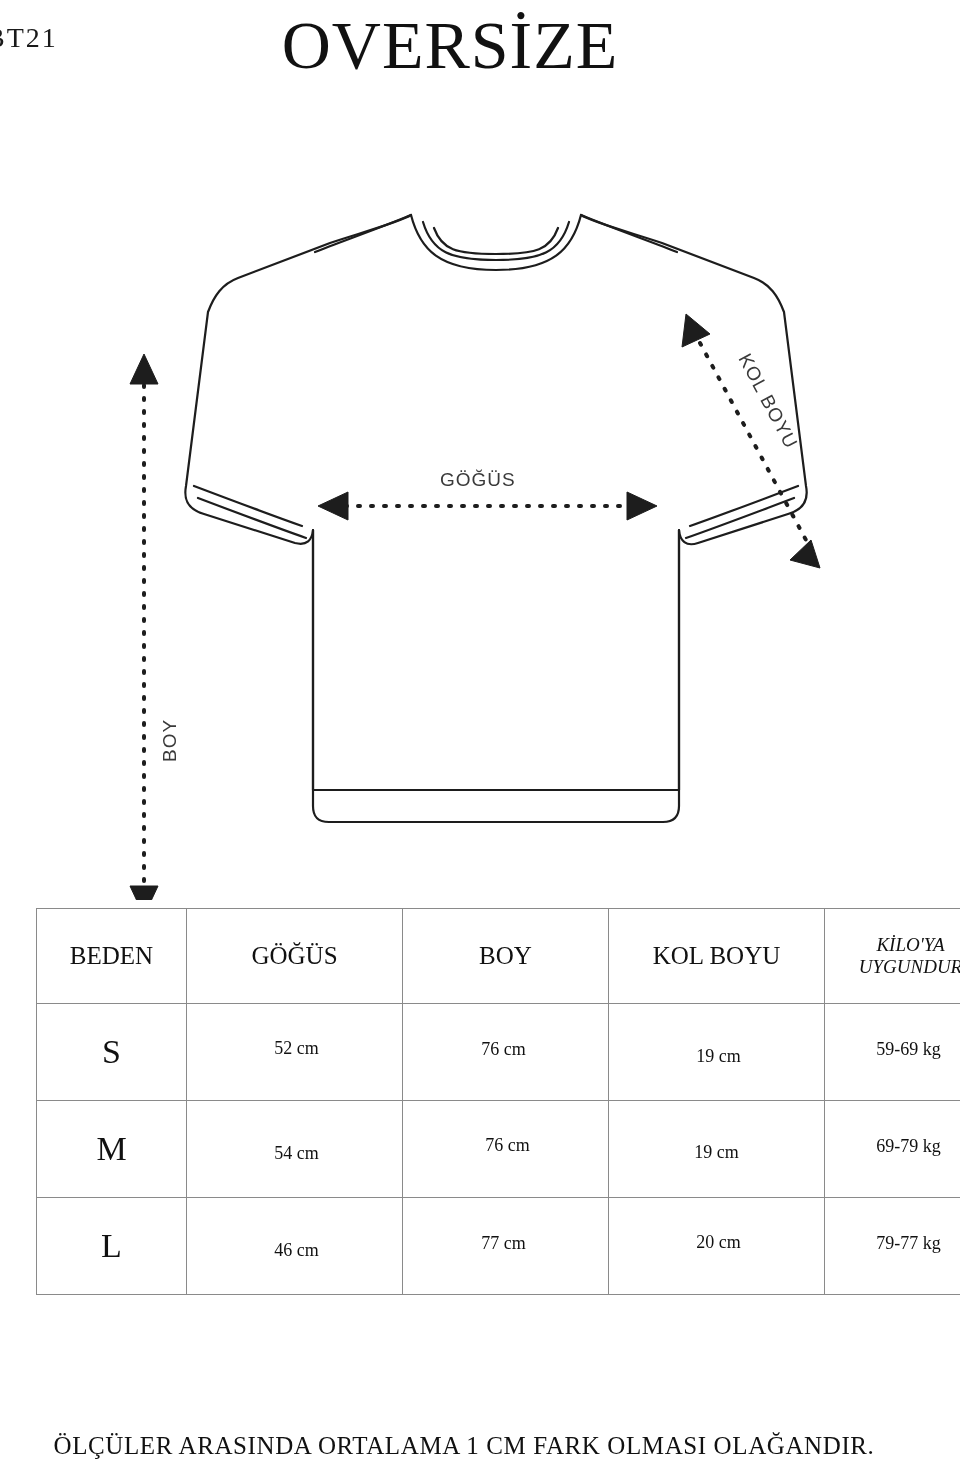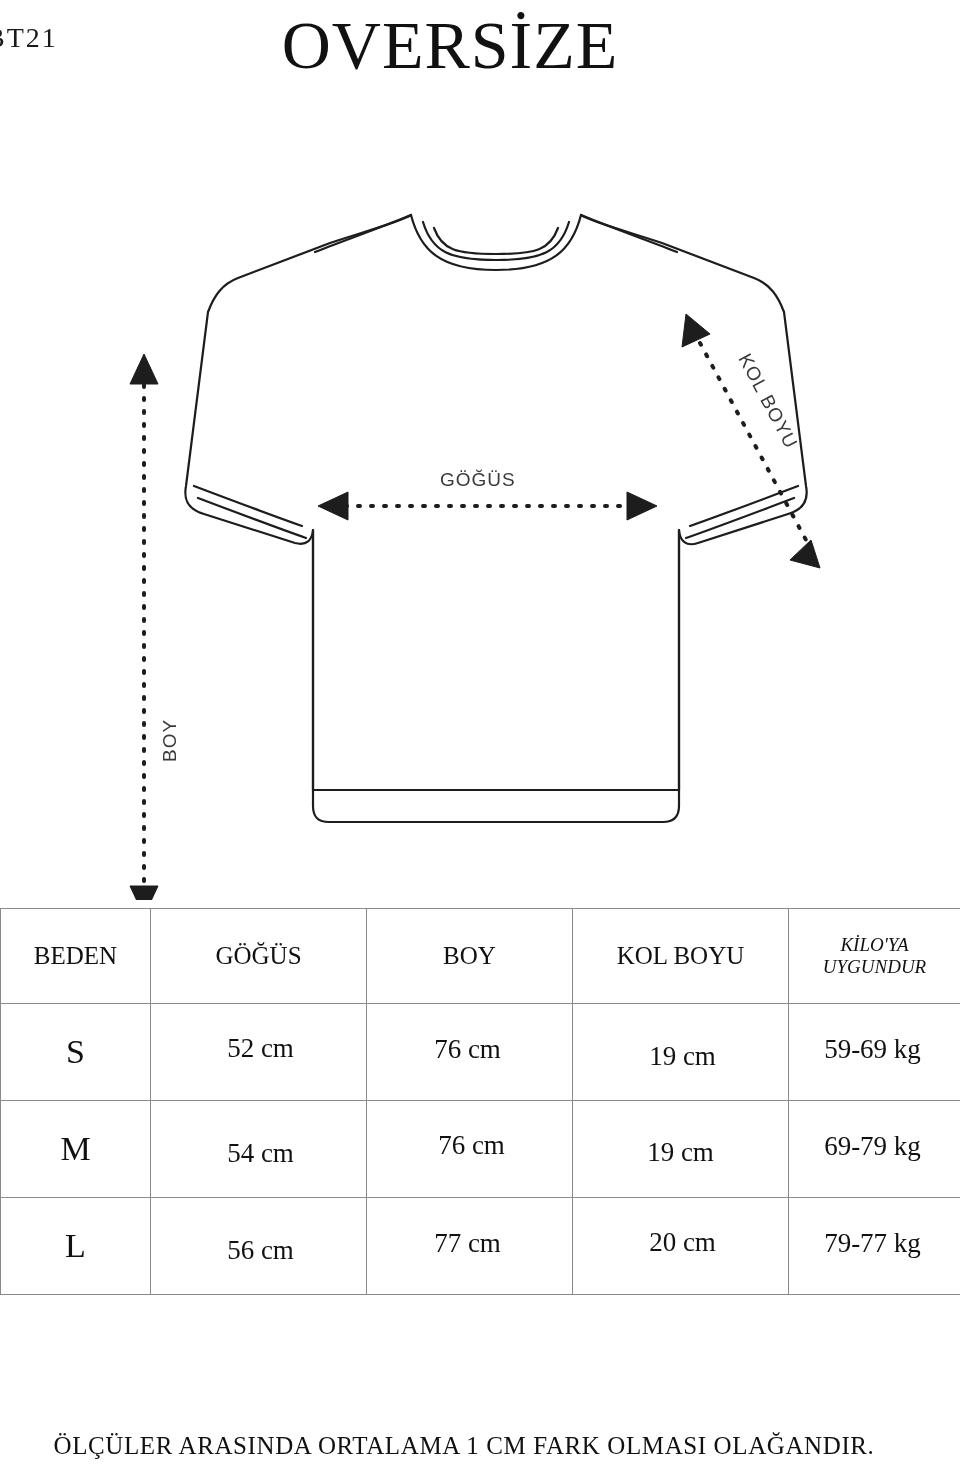--- a/index.html
+++ b/index.html
@@ -53,20 +53,21 @@
   .illustration svg {
     display: block;
   }
 
   
   .table-wrap {
     position: absolute;
     left: 0;
     top: 908px;
     width: 852px;
+    padding-left: 36px;
   }
   table.size-table {
     border-collapse: collapse;
     width: 960px;
     table-layout: fixed;
   }
   table.size-table th,
   table.size-table td {
     border: 1px solid #8a8a8a;
     text-align: center;
@@ -79,21 +80,21 @@
     font-weight: 400;
     font-size: 25px;
   }
   table.size-table thead th.small-head {
     font-size: 19px;
     line-height: 1.15;
     font-style: italic;
   }
   table.size-table tbody td {
     height: 94px;
-    font-size: 27px;
+    font-size: 18px;
   }
   table.size-table tbody td.size-cell {
     font-size: 34px;
   }
   col.c0 { width: 150px; }
   col.c1 { width: 216px; }
   col.c2 { width: 206px; }
   col.c3 { width: 216px; }
   col.c4 { width: 172px; }
 
@@ -237,21 +238,21 @@
       </tr>
       <tr>
         <td class="size-cell">M</td>
         <td><span class="nudge-b">54 cm</span></td>
         <td><span class="nudge-a">76 cm</span></td>
         <td><span class="nudge-d">19 cm</span></td>
         <td><span class="nudge-c">69-79 kg</span></td>
       </tr>
       <tr>
         <td class="size-cell">L</td>
-        <td><span class="nudge-b">56 cm</span></td>
+        <td><span class="nudge-b">46 cm</span></td>
         <td><span class="nudge-c">77 cm</span></td>
         <td><span class="nudge-a">20 cm</span></td>
         <td><span class="nudge-c">79-77 kg</span></td>
       </tr>
     </tbody>
   </table>
 </div>
 
 <div class="footnote">ÖLÇÜLER ARASINDA ORTALAMA 1 CM FARK OLMASI OLAĞANDIR.</div>
 

